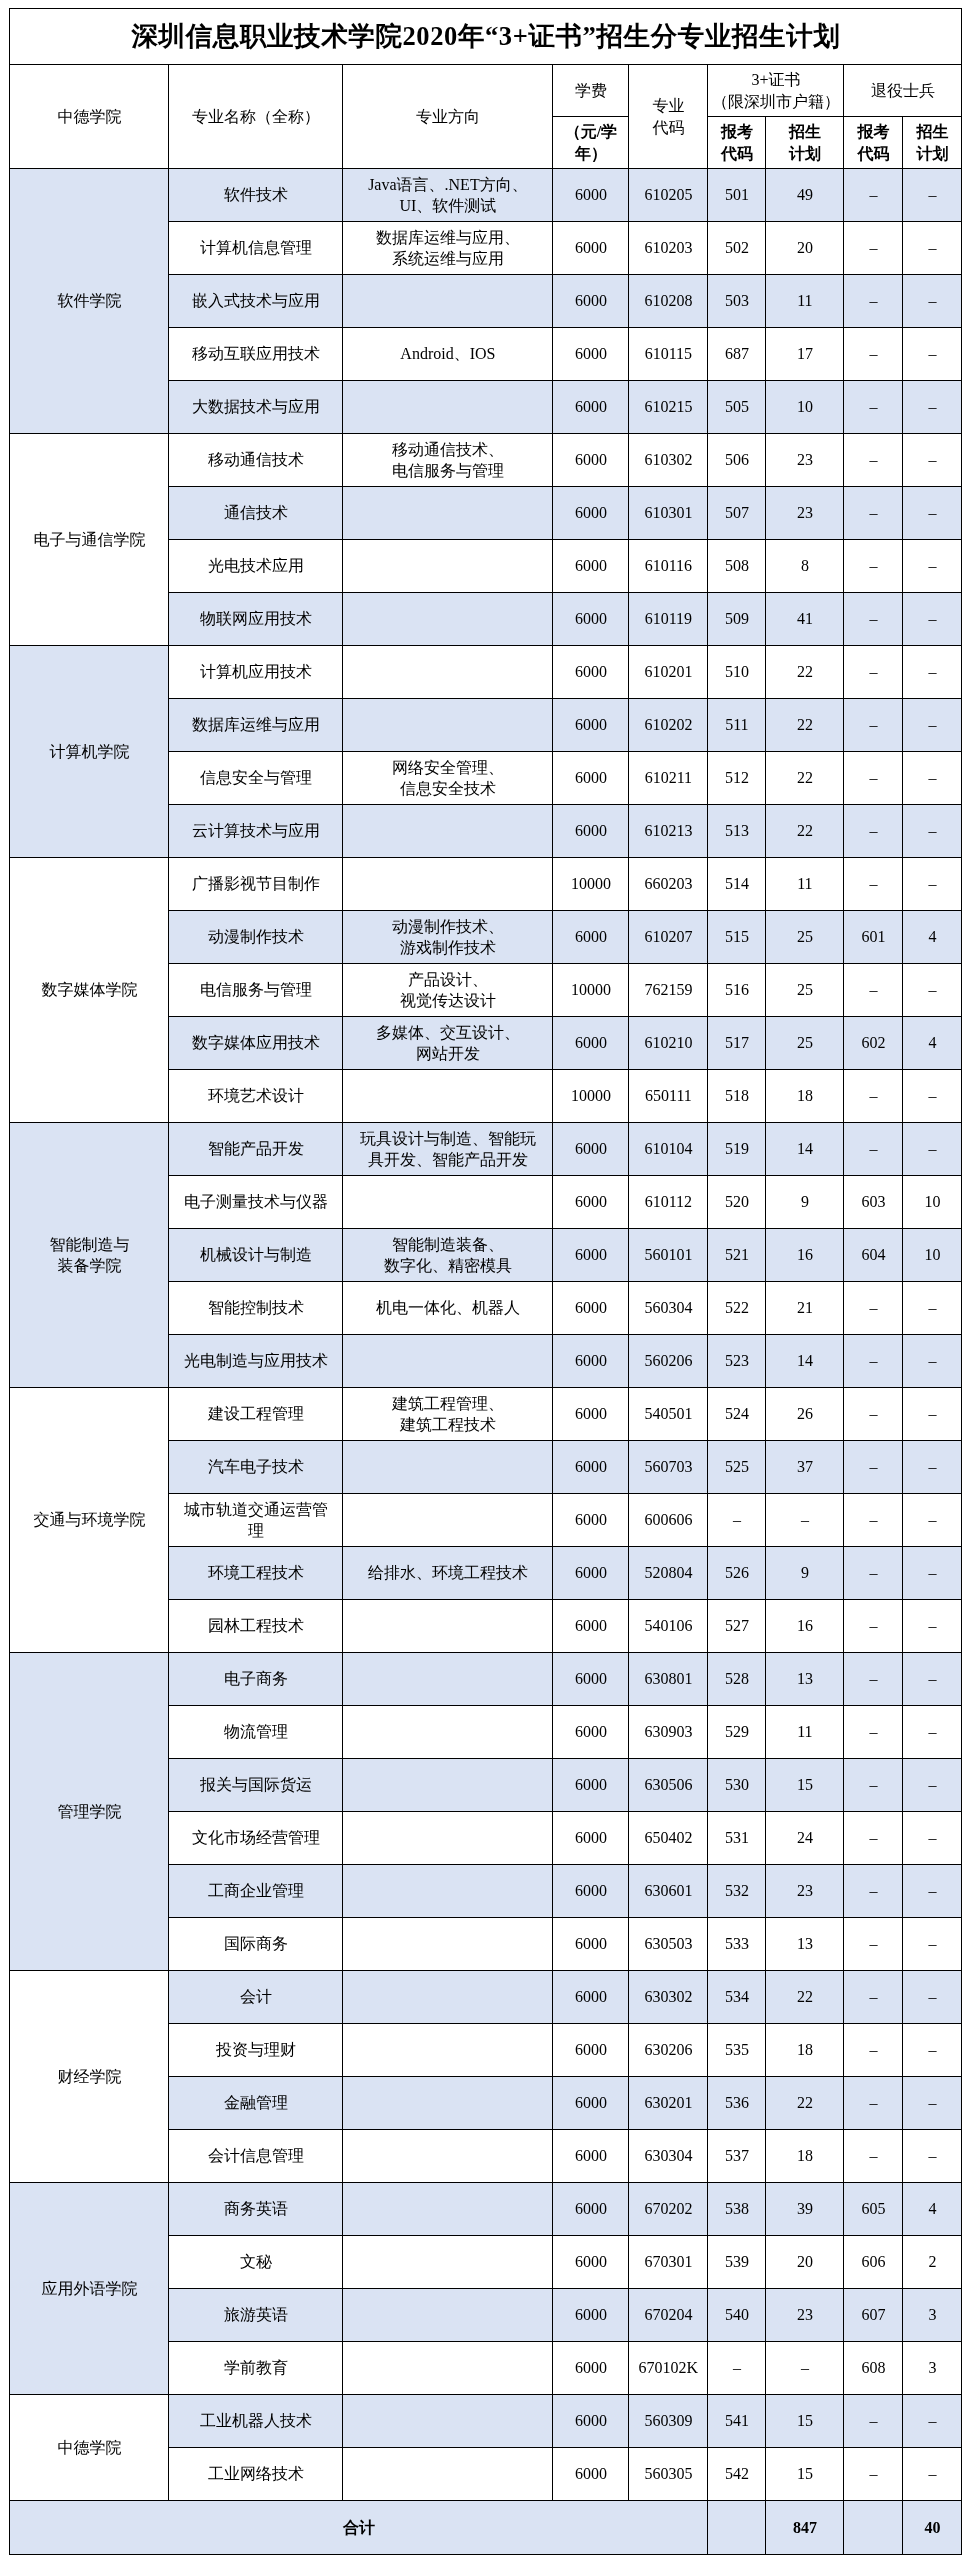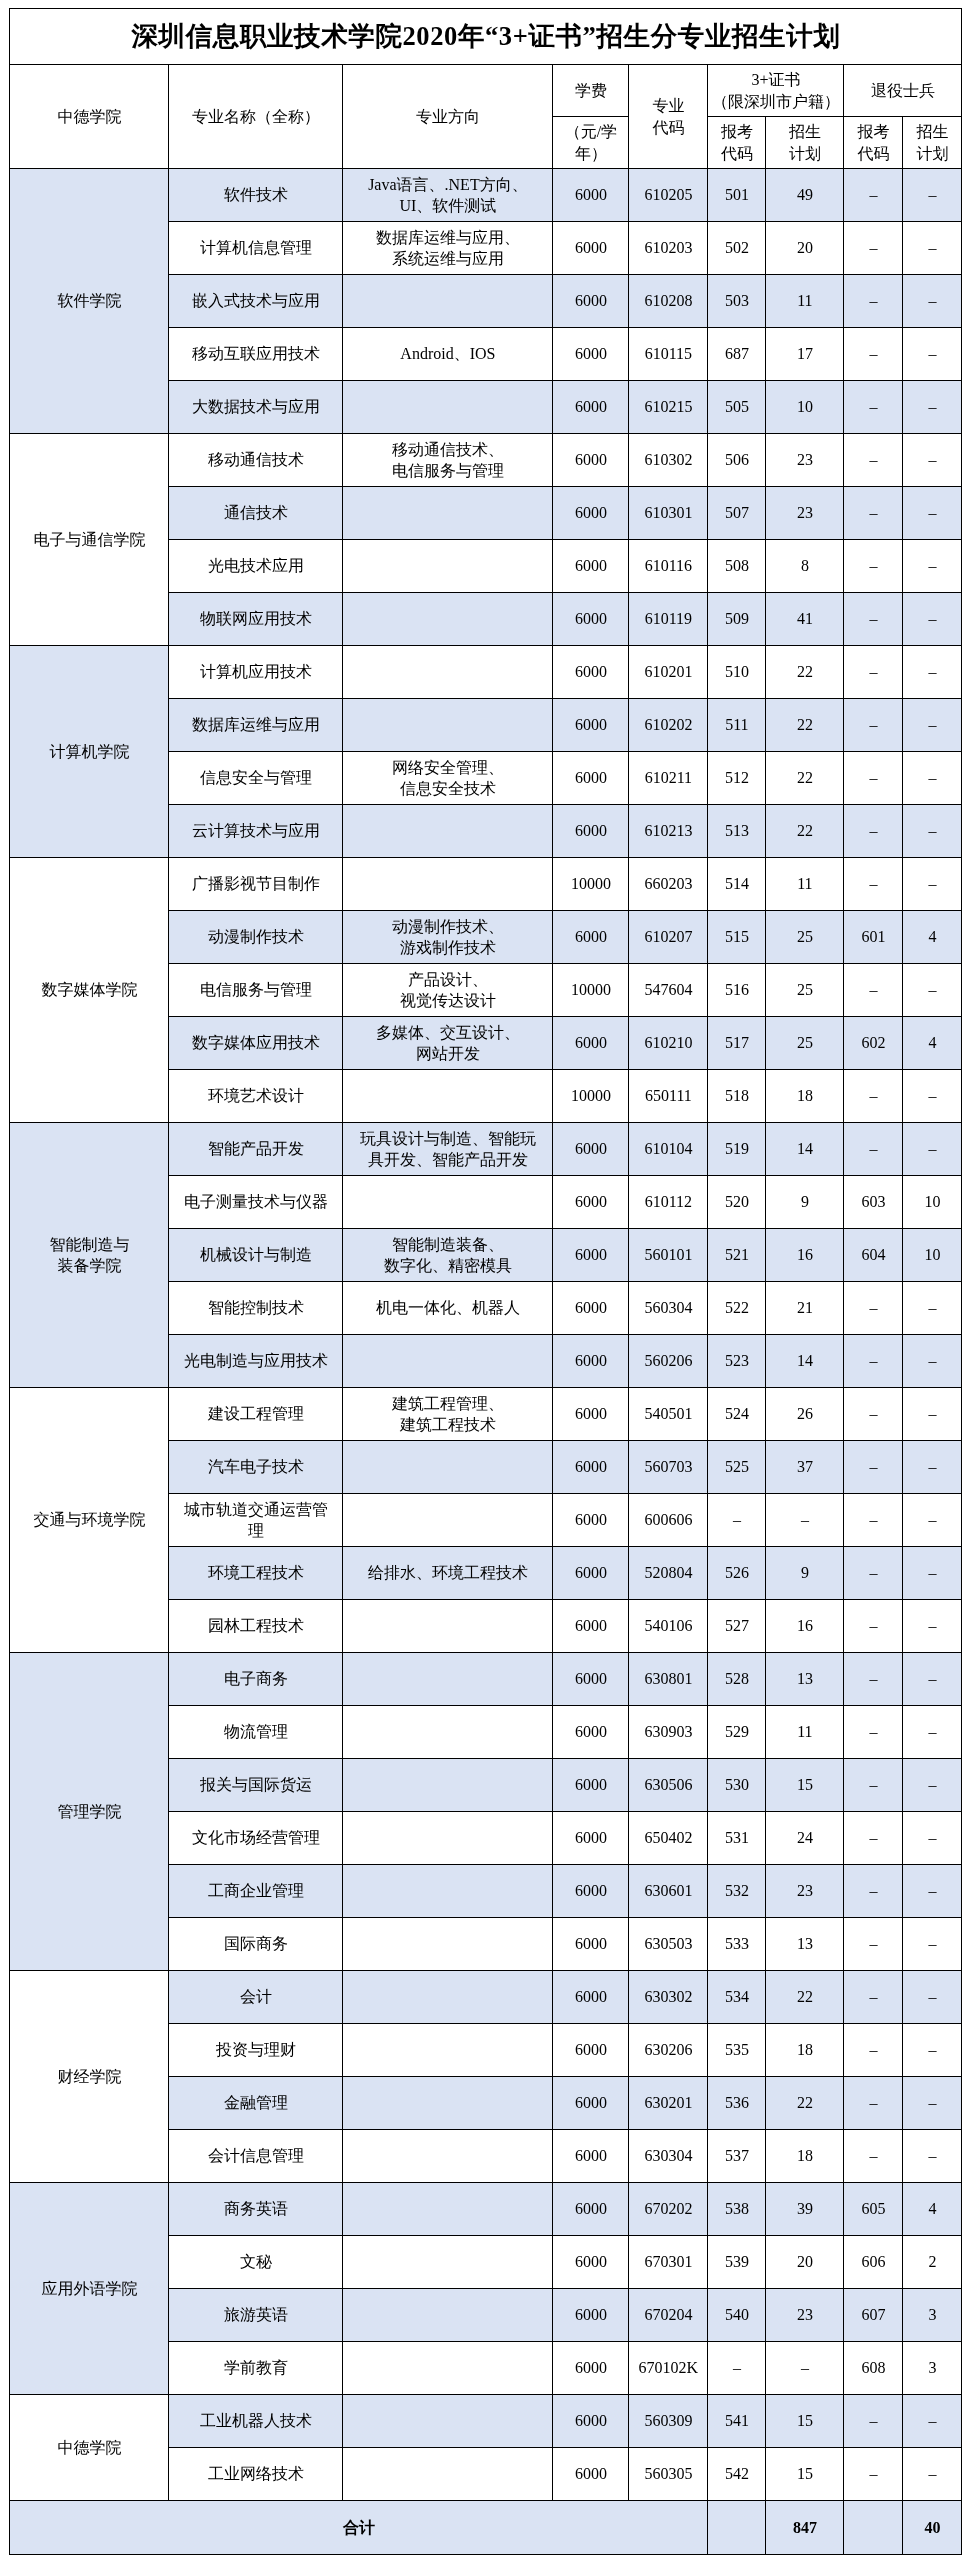--- a/index.html
+++ b/index.html
@@ -29,21 +29,21 @@
     line-height:1.35;
   }
   .title-cell {
     font-size:26.5px;
     font-weight:bold;
     height:56px;
     line-height:1.1;
     letter-spacing:0.6px;
   }
   thead tr.h1 th { height:52px; }
-  thead tr.h2 th { height:52px; }
+  thead tr.h2 th { height:52px;font-weight:bold; }
   tbody td { height:53px; }
   tr.footer td { height:54px;font-weight:bold; }
   .shade { background:#dae3f3; }
 </style>
 </head>
 <body>
 
 <table class="plan">
   <colgroup>
     <col style="width:159px">
@@ -242,21 +242,21 @@
         <td class="shade">515</td>
         <td class="shade">25</td>
         <td class="shade">601</td>
         <td class="shade">4</td>
       </tr>
       <tr>
         <td>电信服务与管理</td>
         <td>产品设计、
 视觉传达设计</td>
         <td>10000</td>
-        <td>547604</td>
+        <td>762159</td>
         <td>516</td>
         <td>25</td>
         <td>–</td>
         <td>–</td>
       </tr>
       <tr>
         <td class="shade">数字媒体应用技术</td>
         <td class="shade">多媒体、交互设计、
 网站开发</td>
         <td class="shade">6000</td>

